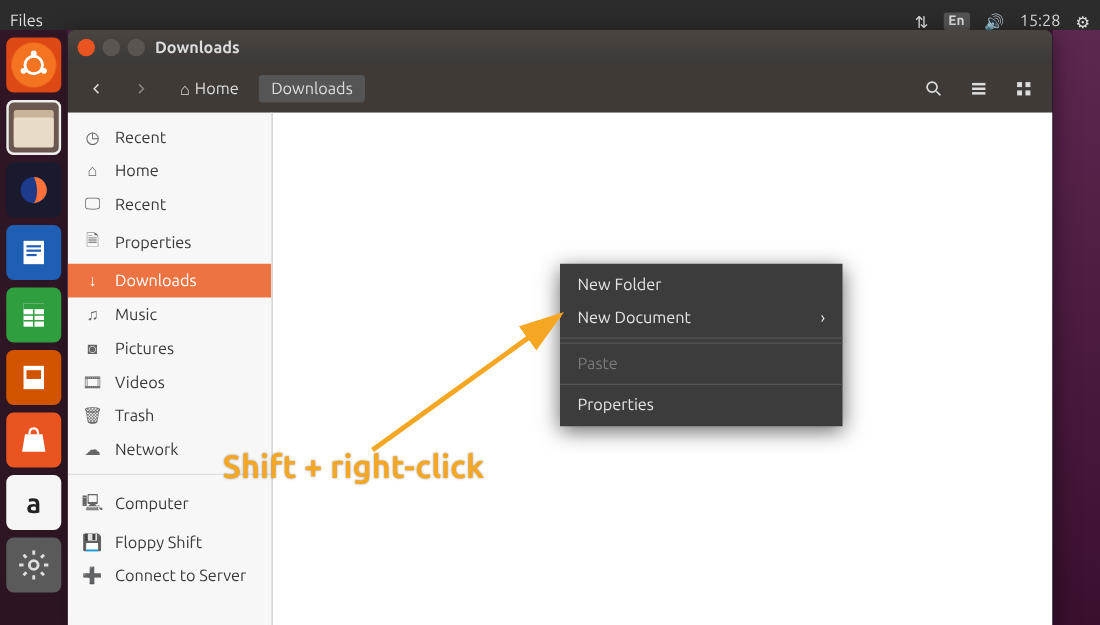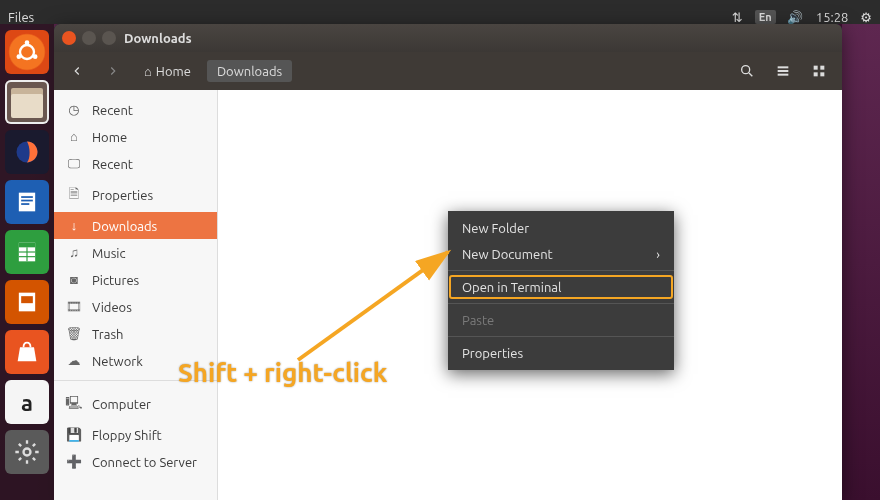--- a/index.html
+++ b/index.html
@@ -253,23 +253,20 @@
 
       <div class="ctx-menu">
         <div class="ctx-item">
             <span>New Folder</span>
           </div>
         <div class="ctx-item">
             <span>New Document</span>
             <span>›</span>
           </div>
         <div class="ctx-sep"></div>
-        <div class="ctx-item highlight">
-            <span>Open in Terminal</span>
-          </div>
         <div class="ctx-sep"></div>
         <div class="ctx-item disabled">
             <span>Paste</span>
           </div>
         <div class="ctx-sep"></div>
         <div class="ctx-item">
             <span>Properties</span>
           </div>
       </div>
 

